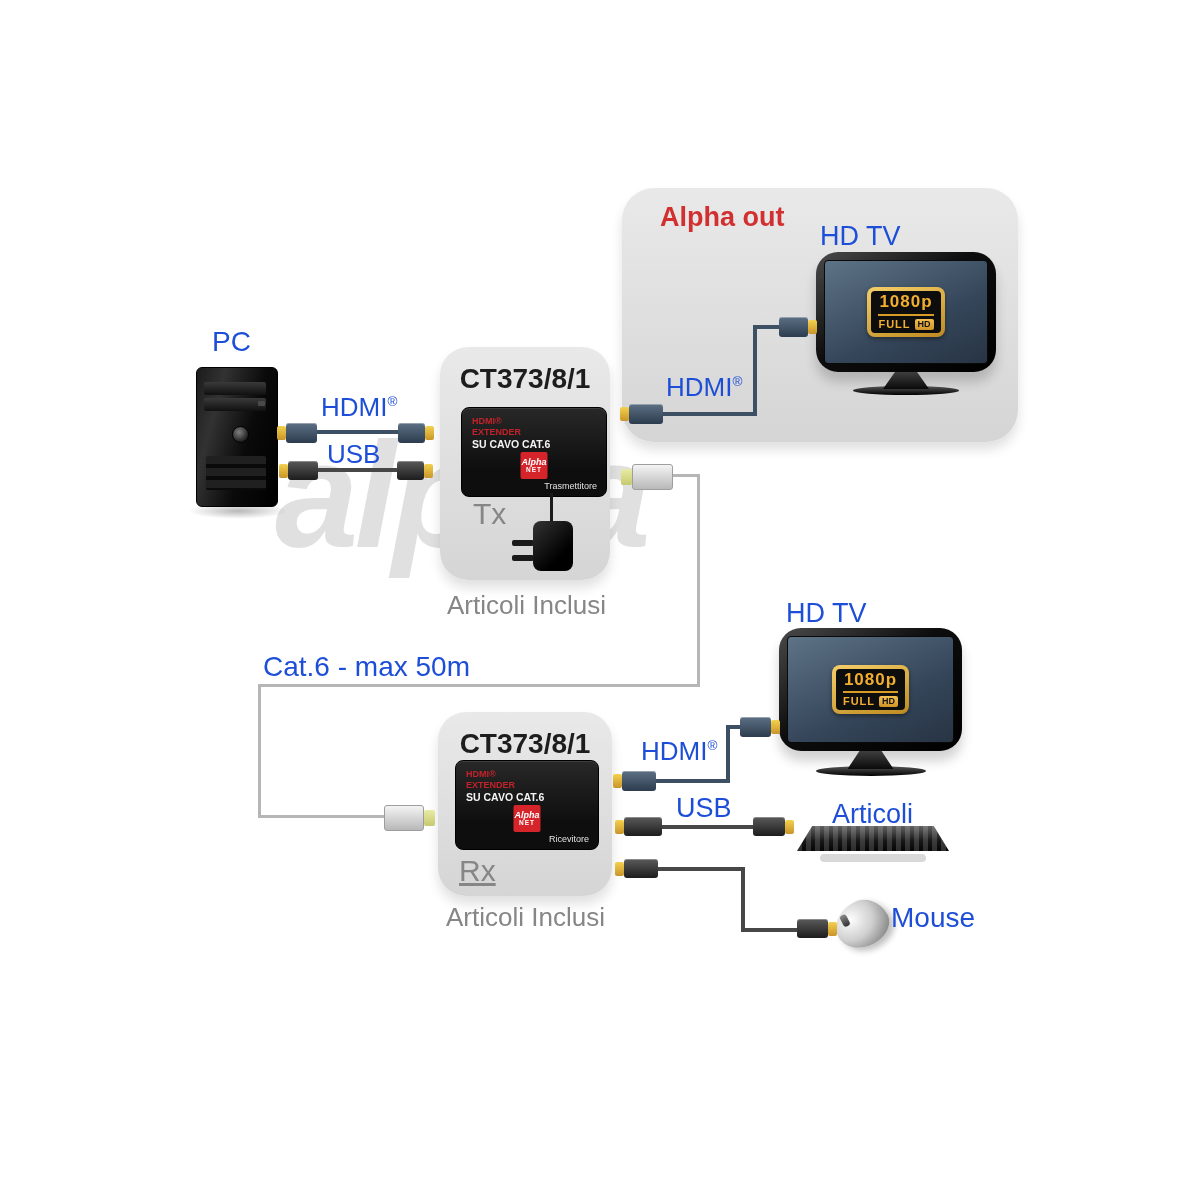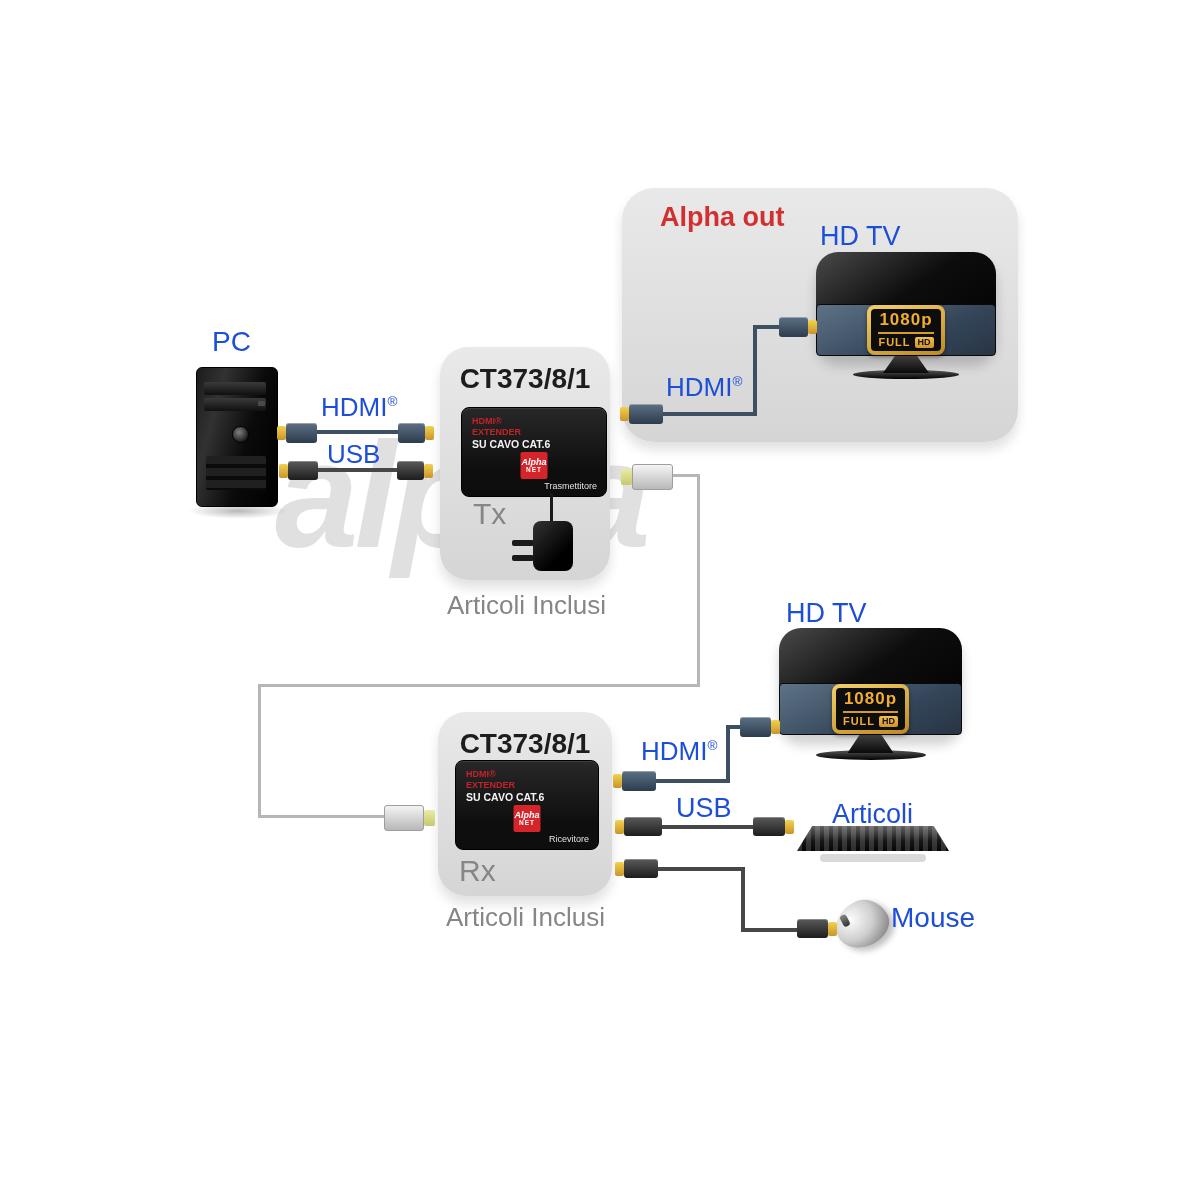--- a/index.html
+++ b/index.html
@@ -63,22 +63,22 @@
   .pc-btn{position:absolute;left:35px;top:58px;width:15px;height:15px;border-radius:50%;
           border:1px solid #000;background:radial-gradient(circle at 40% 35%,#808080,#222 70%);}
   .pc-vents{position:absolute;left:9px;top:88px;width:60px;height:34px;border-radius:2px;
             background:repeating-linear-gradient(180deg,#202020 0 8px,#0a0a0a 8px 12px);}
   .soft-shadow{position:absolute;z-index:1;border-radius:50%;
                background:radial-gradient(ellipse,rgba(0,0,0,0.28),rgba(0,0,0,0) 70%);}
 
   
   .tv{position:absolute;z-index:2;}
   .tv-frame{background:linear-gradient(145deg,#4a4a4a,#0d0d0d 45%,#000);
-            border-radius:22px;padding:0;box-shadow:0 10px 12px rgba(0,0,0,0.18);
-            display:flex;align-items:flex-end;}
+            border-radius:22px;padding:8px;box-shadow:0 10px 12px rgba(0,0,0,0.18);
+            display:flex;}
   .tv-screen{flex:1;border-radius:4px;border:1px solid #090909;
              background:linear-gradient(155deg,#5e7386,#35465a 60%,#273444);
              display:flex;align-items:center;justify-content:center;}
   .tv-neck{margin:0 auto;clip-path:polygon(26% 0,74% 0,100% 100%,0 100%);
            background:linear-gradient(180deg,#3e3e3e,#0a0a0a);}
   .tv-base{margin:-3px auto 0;border-radius:50%;background:linear-gradient(180deg,#575757,#000);}
 
   
   .badge{background:linear-gradient(160deg,#f6cf6a,#bd8a20);border-radius:8px;padding:4px;
          box-shadow:0 2px 4px rgba(0,0,0,0.4);}
@@ -202,37 +202,38 @@
     <div class="b-hdmi" style="width:34px;"></div>
   </div>
   <div class="seg h4 hdmi-c" style="left:658px;top:412px;width:99px;"></div>
   <div class="seg v4 hdmi-c" style="left:753px;top:325px;height:91px;"></div>
   <div class="seg h4 hdmi-c" style="left:753px;top:325px;width:30px;"></div>
   <div class="conn" style="left:779px;top:317px;">
     <div class="b-hdmi" style="width:29px;"></div>
     <div class="tip"></div>
   </div>
 
+  <div class="lbl" style="left:263px;top:652px;font-size:28px;">Cat.6 - max 50m</div>
   <div class="conn" style="left:621px;top:464px;">
     <div class="rj-tip"></div>
     <div class="rj-body" style="width:39px;"></div>
   </div>
   <div class="seg h3 cat6-c" style="left:668px;top:474px;width:32px;"></div>
   <div class="seg v3 cat6-c" style="left:697px;top:474px;height:213px;"></div>
   <div class="seg h3 cat6-c" style="left:258px;top:684px;width:442px;"></div>
   <div class="seg v3 cat6-c" style="left:258px;top:684px;height:134px;"></div>
   <div class="seg h3 cat6-c" style="left:258px;top:815px;width:130px;"></div>
   <div class="conn" style="left:384px;top:805px;">
     <div class="rj-body" style="width:38px;"></div>
     <div class="rj-tip"></div>
   </div>
 
   <div class="panel" style="left:438px;top:712px;width:174px;height:184px;">
     <div class="panel-title" style="top:16px;">CT373/8/1</div>
-    <div class="panel-tag" style="left:21px;top:142px;">Rx</div>
+    <div class="panel-tag" style="left:21px;top:142px;text-decoration:underline;">Rx</div>
   </div>
   <div class="device" style="left:455px;top:760px;width:142px;height:88px;">
     <div class="dev-text">
       <div class="dev-red">HDMI®</div>
       <div class="dev-red">EXTENDER</div>
       <div class="dev-white">SU CAVO CAT.6</div>
     </div>
     <div class="dev-logo">
       <span class="a">Alpha</span>
       <span class="n">NET</span>

